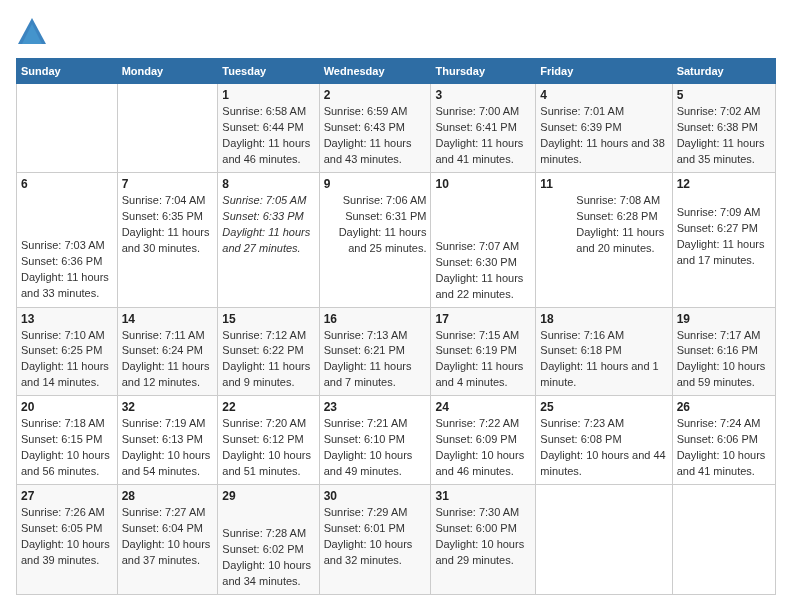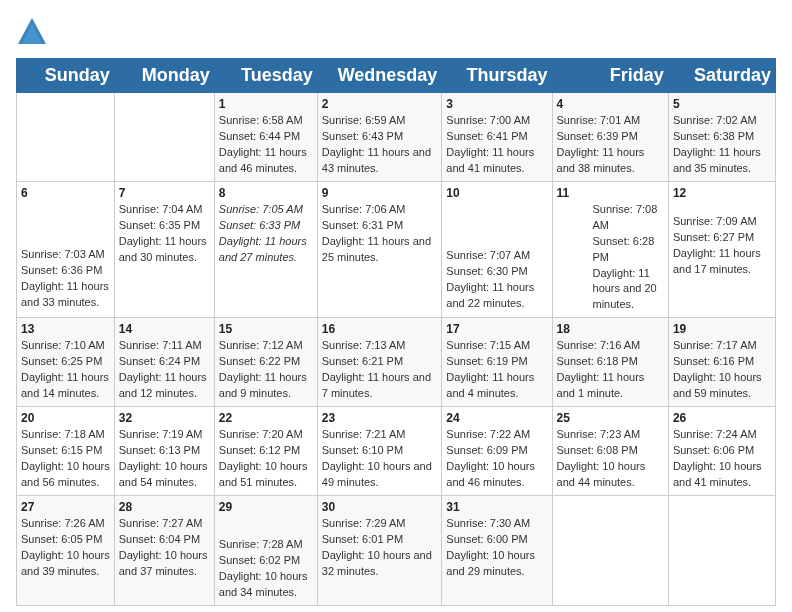--- a/index.html
+++ b/index.html
@@ -55,22 +55,22 @@
     }
     table {
       width: 100%;
       border-collapse: collapse;
       font-size: 11px;
     }
     thead th {
       background: #2e6da4;
       color: #fff;
       padding: 6px 4px;
-      text-align: right;
-      font-size: 18px;
+      text-align: left;
+      font-size: 11px;
       font-weight: bold;
       border: 1px solid #2e6da4;
     }
     tbody td {
       vertical-align: top;
       padding: 4px 4px;
       border: 1px solid #ccc;
       min-height: 80px;
       background: #fff;
     }
@@ -174,21 +174,21 @@
 Daylight: 11 hours and 30 minutes.</div>
         </td>
         <td>
           <span class="day-num">8</span>
           <div class="day-info" style="white-space: pre-line; font-style: italic;">Sunrise: 7:05 AM
 Sunset: 6:33 PM
 Daylight: 11 hours and 27 minutes.</div>
         </td>
         <td>
           <span class="day-num">9</span>
-          <div class="day-info" style="white-space: pre-line;">Sunrise: 7:06 AM
+          <div class="day-info" style="white-space: pre-line; text-align: right;">Sunrise: 7:06 AM
 Sunset: 6:31 PM
 Daylight: 11 hours and 25 minutes.</div>
         </td>
         <td>
           <span class="day-num">10</span>
           <div class="day-info" style="white-space: pre-line; margin-top: 48px;">Sunrise: 7:07 AM
 Sunset: 6:30 PM
 Daylight: 11 hours and 22 minutes.</div>
         </td>
         <td>

